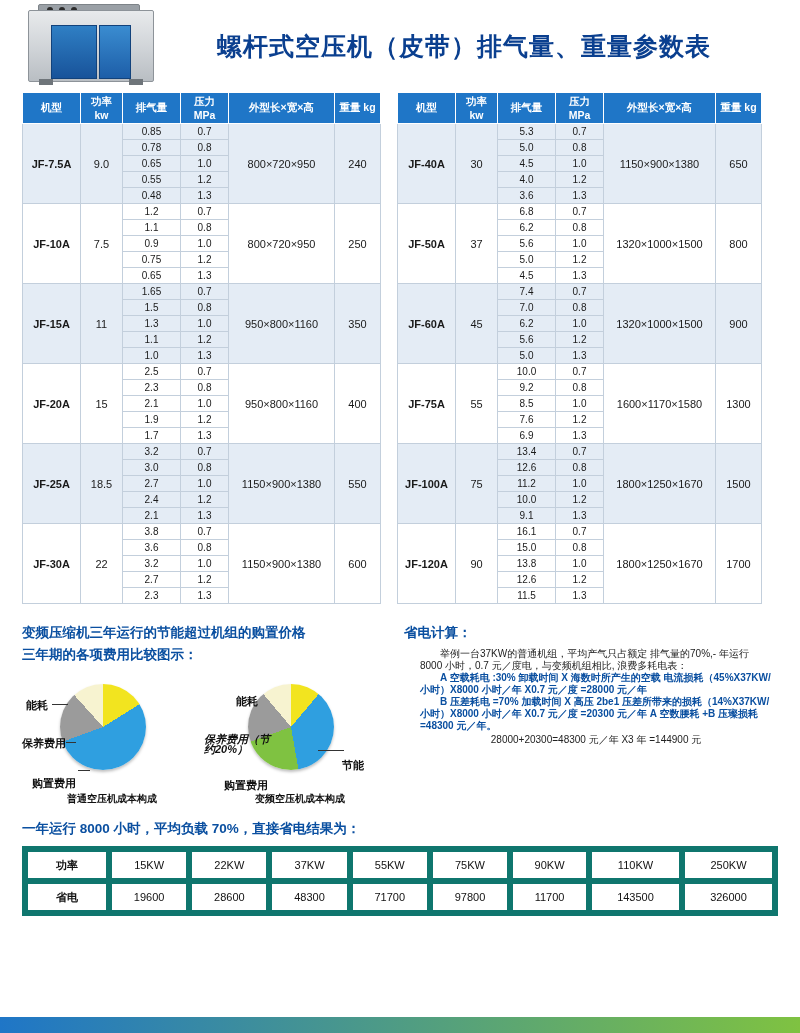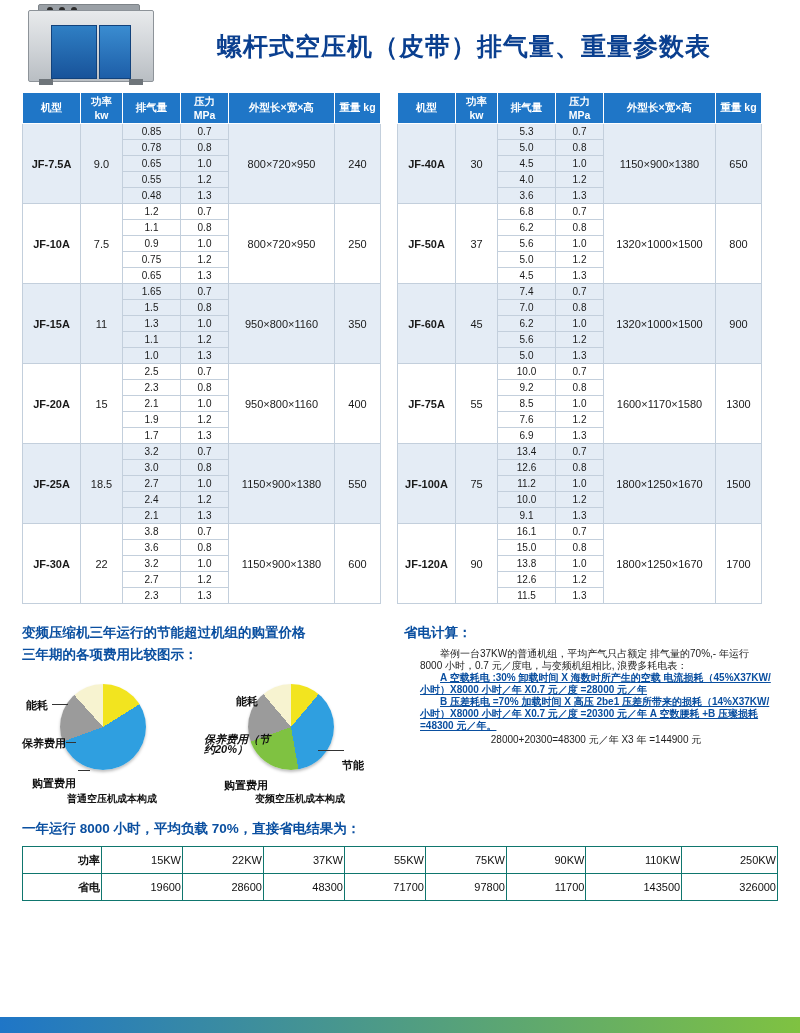--- a/index.html
+++ b/index.html
@@ -128,39 +128,39 @@
       #f7f3d0 320deg 360deg);
     box-shadow:0 2px 3px rgba(0,0,0,.25);
   }
   .lbl{position:absolute;font-size:11px;color:#111;white-space:nowrap;}
   .lbl b{font-weight:bold;}
   .cap{position:absolute;bottom:0;left:0;width:100%;text-align:center;font-size:10px;font-weight:bold;}
   .leader{position:absolute;height:1px;background:#333;}
   
   .rtext{font-size:10px;line-height:12px;color:#222;margin-left:16px;}
   .rtext .ind{text-indent:2em;}
-  .rtext .blue{color:#0a4fa0;font-weight:bold;text-decoration:underline;}
+  .rtext .blue{color:#0a4fa0;font-weight:bold;}
   
   .bottom{
     padding:14px 22px 0 22px;
   }
   .bottom h3{
     margin:0 0 8px 0;
     font-size:13.5px;
     color:#0a4fa0;
   }
   table.res{
     width:100%;
     border-collapse:collapse;
     font-size:11px;
   }
   table.res td{
-    border:1px solid #0f766e;
+    border:6px solid #0f766e;
     height:24px;
-    text-align:right;
+    text-align:center;
   }
   table.res td.hl{font-weight:bold;width:76px;}
   .footer-bar{
     position:absolute;left:0;bottom:0;width:100%;height:16px;
     background:linear-gradient(90deg,#1f76c7,#7fc241);
   }
 </style>
 </head>
 <body>
 

